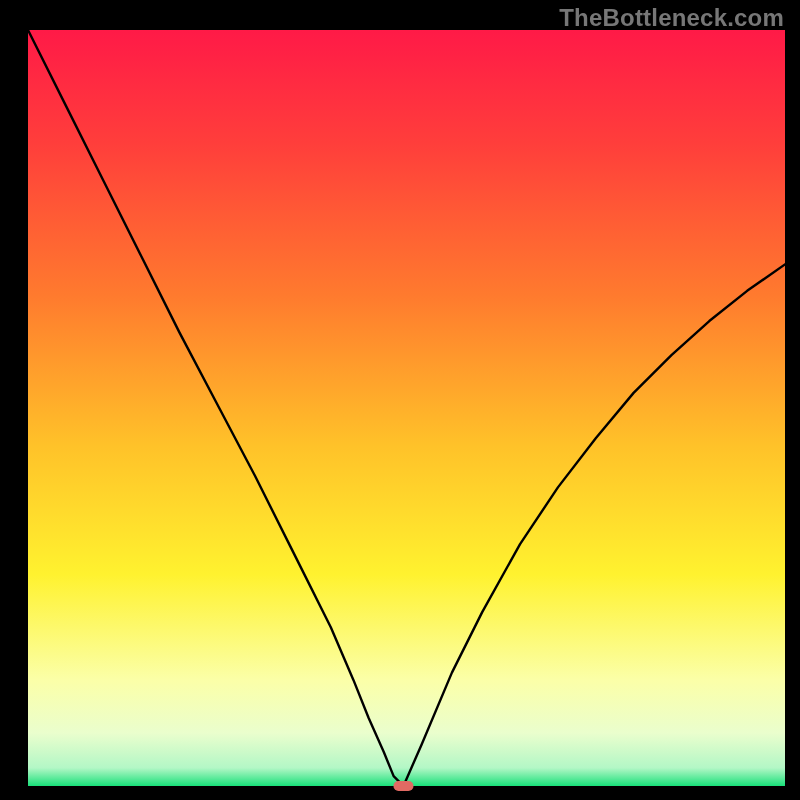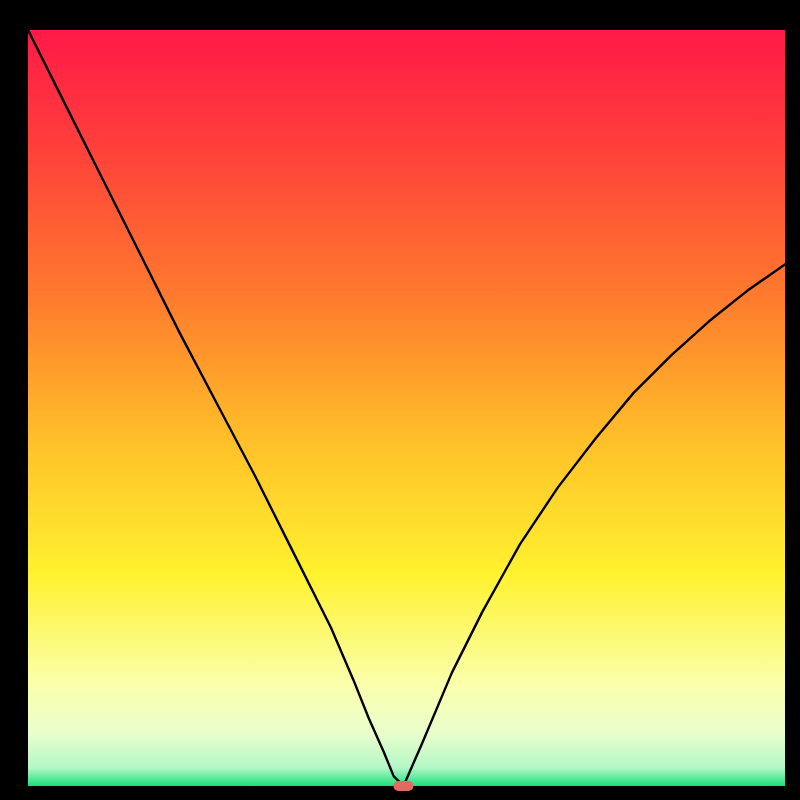--- a/index.html
+++ b/index.html
@@ -33,20 +33,21 @@
     top: 0;
     width: 800px;
     height: 800px;
   }
 </style>
 </head>
 <body>
 
 <div class="frame">
 
+  <div class="watermark">TheBottleneck.com</div>
 
   <svg class="plot" viewBox="0 0 800 800" preserveAspectRatio="none">
     <defs>
       <linearGradient id="bg-grad" x1="0" y1="0" x2="0" y2="1">
           <stop offset="0%" stop-color="#ff1a47"></stop>
           <stop offset="15%" stop-color="#ff3e3b"></stop>
           <stop offset="35%" stop-color="#ff7a2e"></stop>
           <stop offset="55.00000000000001%" stop-color="#ffc229"></stop>
           <stop offset="72%" stop-color="#fff22f"></stop>
           <stop offset="86%" stop-color="#fbffa8"></stop>

